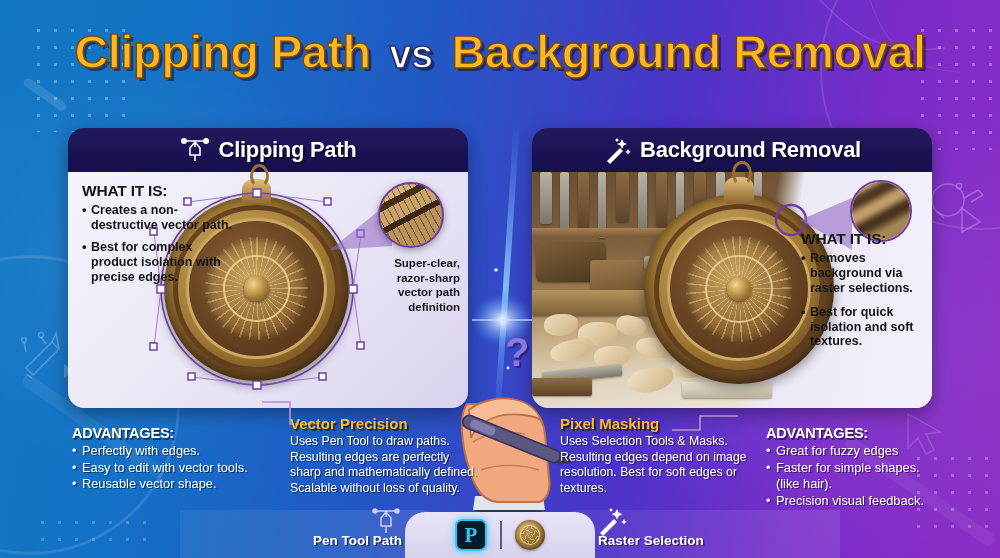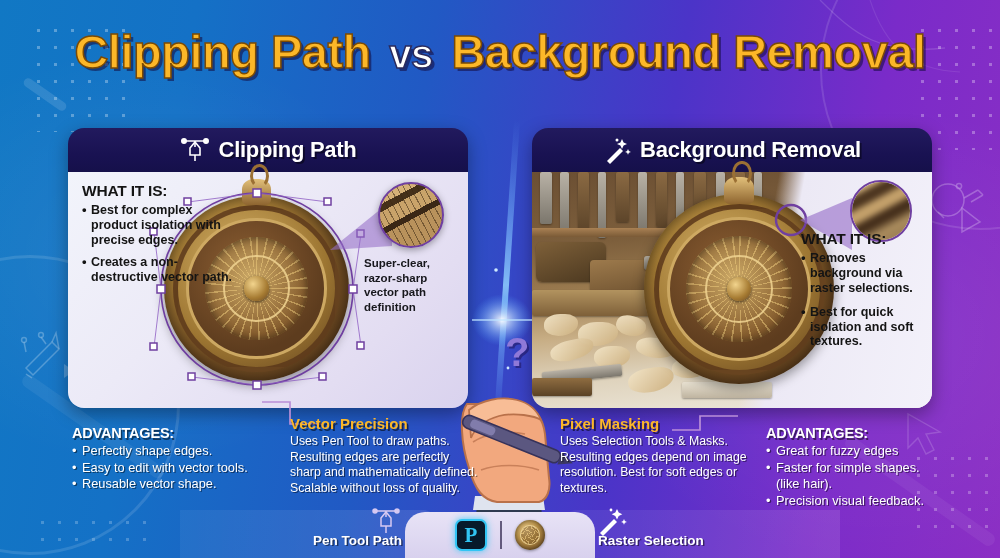--- a/index.html
+++ b/index.html
@@ -187,21 +187,21 @@
         #4d3620 26%, #4d3620 33%,
         #c3a06a 40%, #c3a06a 47%,
         #46301c 54%, #46301c 60%,
         #a98b5d 70%, #8a6e45 100%);
     filter:blur(2.1px);
   }
   .mag-soft-wrap { position:absolute; border-radius:50%; border:2.5px solid #6f3fa0; overflow:hidden; }
   .cone { position:absolute; }
   .calltxt {
     position:absolute;
-    text-align:left; font-size:11.5px; font-weight:bold;
+    text-align:right; font-size:11.5px; font-weight:bold;
     color:#17171c; line-height:1.27;
   }
   
   #card-right .card-body {
     background:
       linear-gradient(100deg, rgba(0,0,0,0) 56%, #ece9f5 62%, #f3f1fa 100%),
       linear-gradient(175deg,#6b4f33 0%,#7d5f3c 28%,#9a7a4f 45%,#c7ad84 62%,#ded2bb 78%,#efeadf 100%);
   }
   .shop-shelf {
     position:absolute; left:0; top:0; width:62%; height:100%;
@@ -408,22 +408,22 @@
     </svg>
 
     <svg class="cone" style="left:262px;top:20px;width:130px;height:80px" viewBox="0 0 130 80">
       <polygon points="0,58 62,8 62,54" fill="rgba(150,110,200,.58)"></polygon>
     </svg>
     <div class="mag mag-crisp" style="left:310px;top:10px;width:66px;height:66px"></div>
 
     <div class="whatis" id="wi-left">
       <div class="hd">WHAT IT IS:</div>
       <ul>
+        <li>Creates a non-destructive vector path.</li>
         <li>Best for complex product isolation with precise edges.</li>
-        <li>Creates a non-destructive vector path.</li>
       </ul>
     </div>
 
     <div class="calltxt" style="left:296px;top:84px;width:96px">Super-clear, razor-sharp vector path definition</div>
   </div>
 </div>
 
 <div class="card" id="card-right">
   <div class="card-head">
     <svg width="28" height="28" viewBox="0 0 28 28">
@@ -559,21 +559,21 @@
 </div>
 
 <div class="mid" id="mid-right">
   <div class="hd">Pixel Masking</div>
   <p>Uses Selection Tools &amp; Masks. Resulting edges depend on image resolution. Best for soft edges or textures.</p>
 </div>
 
 <div class="adv" id="adv-left">
   <div class="hd">ADVANTAGES:</div>
   <ul>
-    <li>Perfectly shape edges.</li>
+    <li>Perfectly with edges.</li>
     <li>Easy to edit with vector tools.</li>
     <li>Reusable vector shape.</li>
   </ul>
 </div>
 
 <div class="adv" id="adv-right">
   <div class="hd">ADVANTAGES:</div>
   <ul>
     <li>Great for fuzzy edges</li>
     <li>Faster for simple shapes.</li>

